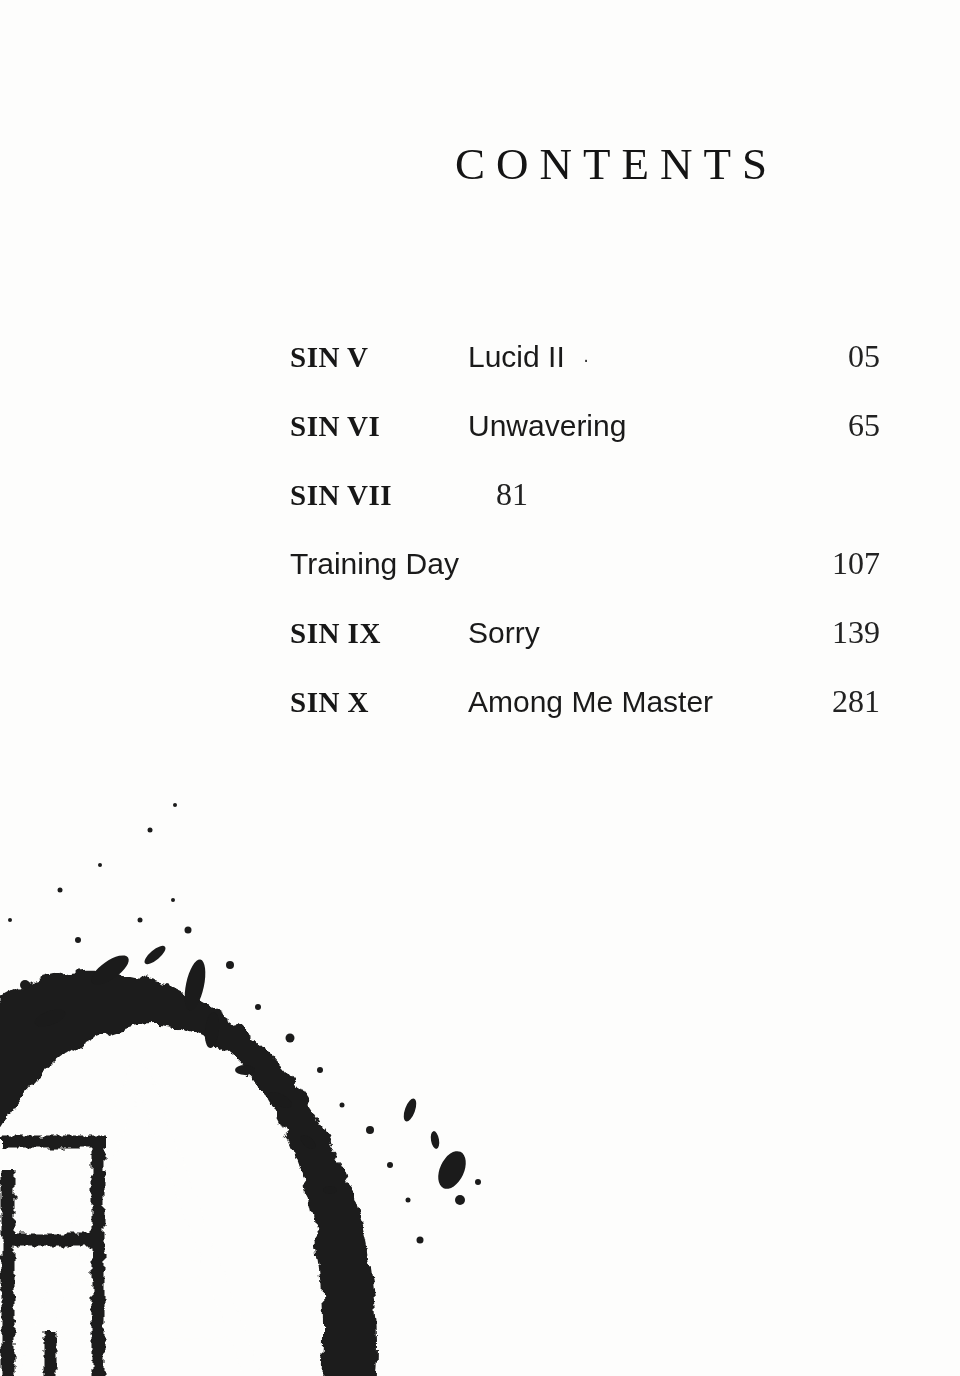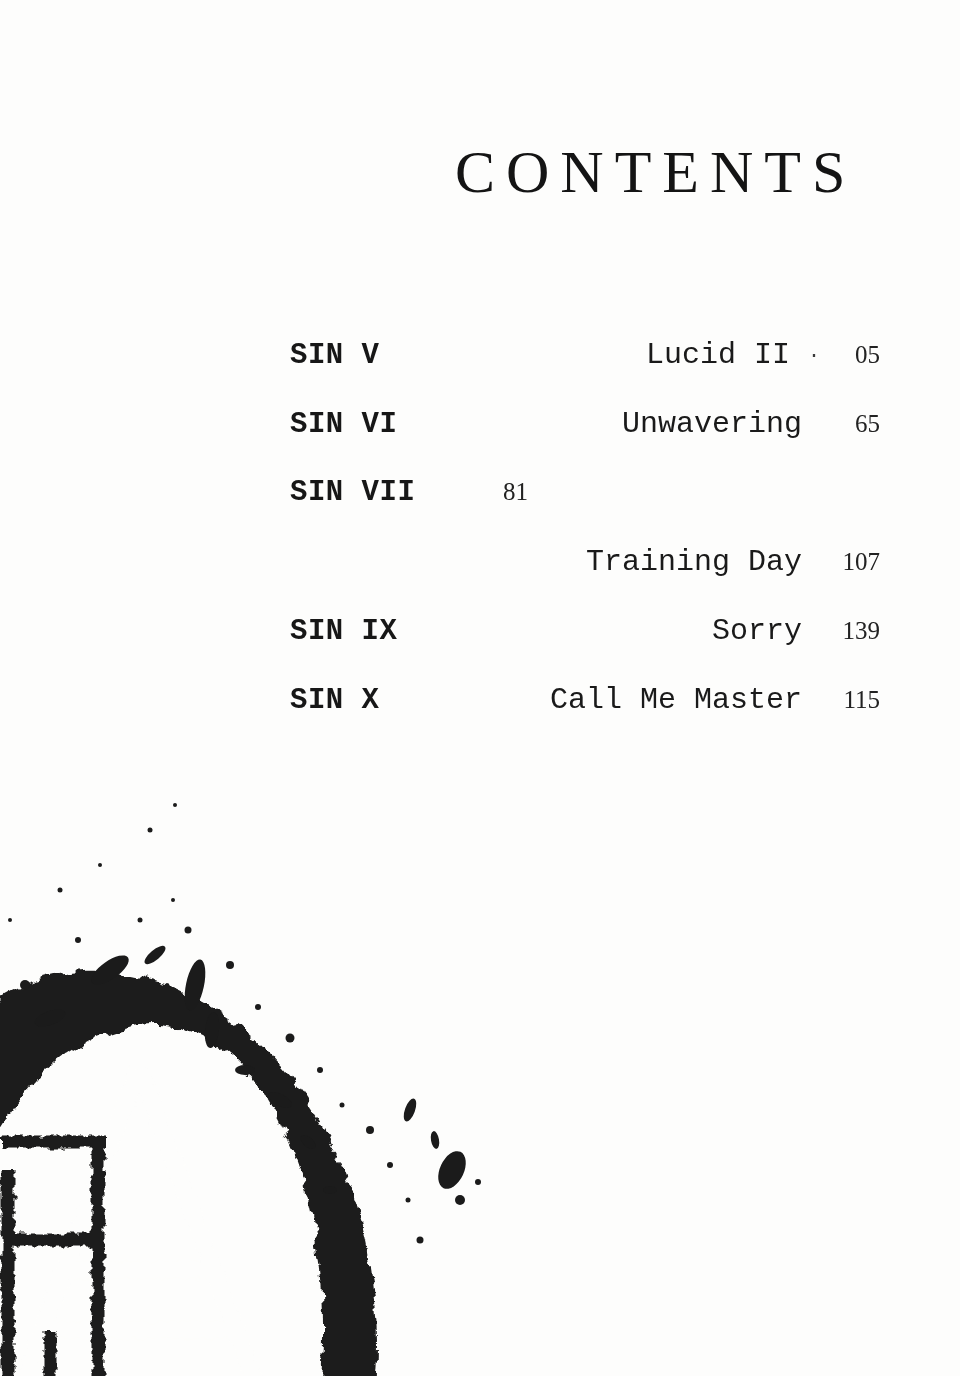--- a/index.html
+++ b/index.html
@@ -17,21 +17,21 @@
     color: #1c1c1c;
   }
 
   
   .page-title {
     position: absolute;
     top: 138px;
     left: 455px;
     width: 430px;
     font-family: "Liberation Serif", serif;
-    font-size: 60px;
+    font-size: 45px;
     font-weight: 400;
     letter-spacing: 11px;
     color: #141414;
     white-space: nowrap;
   }
 
   
   .toc {
     position: absolute;
     top: 338px;
@@ -39,41 +39,40 @@
     width: 590px;
   }
   .toc-row {
     display: flex;
     align-items: baseline;
     height: 69px;
   }
   .toc-sin {
     width: 178px;
     flex: 0 0 178px;
-    font-family: Liberation Mono, monospace;
+    font-family: Liberation Serif, serif;
     font-weight: bold;
     font-size: 29px;
     letter-spacing: 0.5px;
     color: #171717;
     white-space: nowrap;
   }
   .toc-title {
     flex: 1 1 auto;
-    font-family: Liberation Mono, monospace;
+    font-family: Liberation Sans, sans-serif;
     font-weight: 400;
     font-size: 30px;
     color: #1a1a1a;
     white-space: nowrap;
-    text-align: right;
   }
   .toc-page {
     flex: 0 0 60px;
     text-align: right;
     font-family: "Liberation Serif", serif;
-    font-size: 25px;
+    font-size: 32px;
     color: #222222;
   }
   .dot-mark {
     display: inline-block;
     margin-left: 18px;
     font-size: 20px;
     color: #3a3a3a;
     vertical-align: middle;
   }
 
@@ -120,22 +119,22 @@
     </div>
 
     <div class="toc-row">
       <span class="toc-sin">SIN IX</span>
       <span class="toc-title"><span>Sorry</span><span class="dot-mark"></span></span>
       <span class="toc-page">139</span>
     </div>
 
     <div class="toc-row">
       <span class="toc-sin">SIN X</span>
-      <span class="toc-title"><span>Call Me Master</span><span class="dot-mark"></span></span>
-      <span class="toc-page">115</span>
+      <span class="toc-title"><span>Among Me Master</span><span class="dot-mark"></span></span>
+      <span class="toc-page">281</span>
     </div>
 
   </div>
 
   <div class="emblem">
     <svg viewBox="0 0 530 620" xmlns="http://www.w3.org/2000/svg" aria-hidden="true">
       <defs>
         <clipPath id="crescentClip">
           <path d="M-60 620 L-60 300 C-10 200 120 160 230 230 C360 310 420 470 400 620 Z"></path>
         </clipPath>

